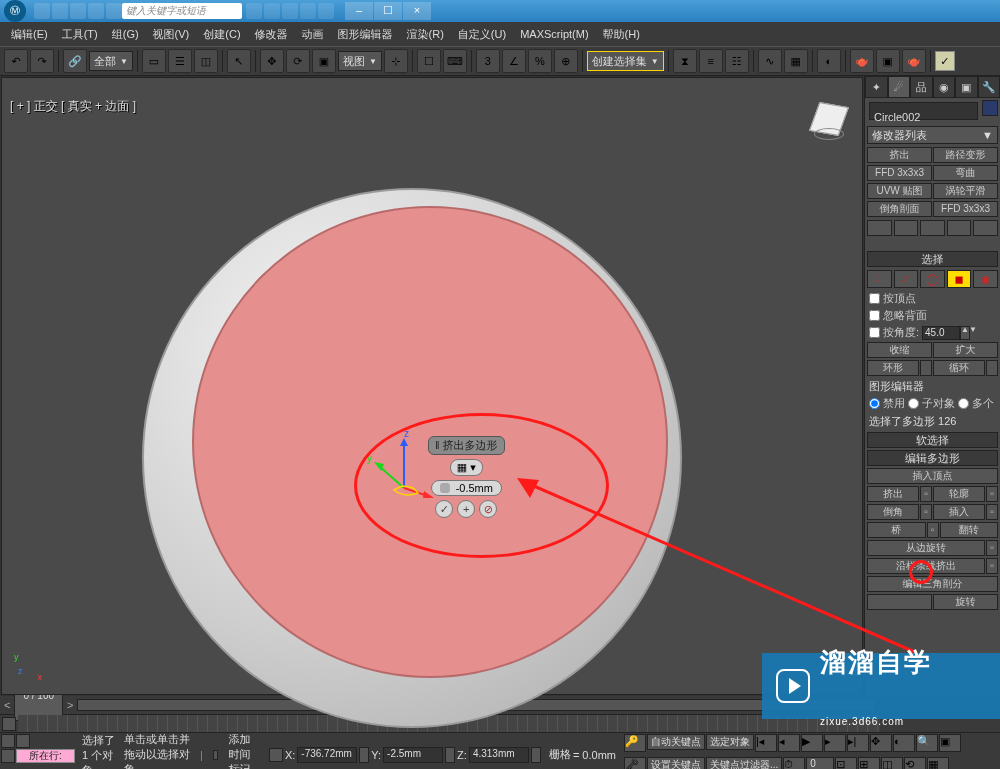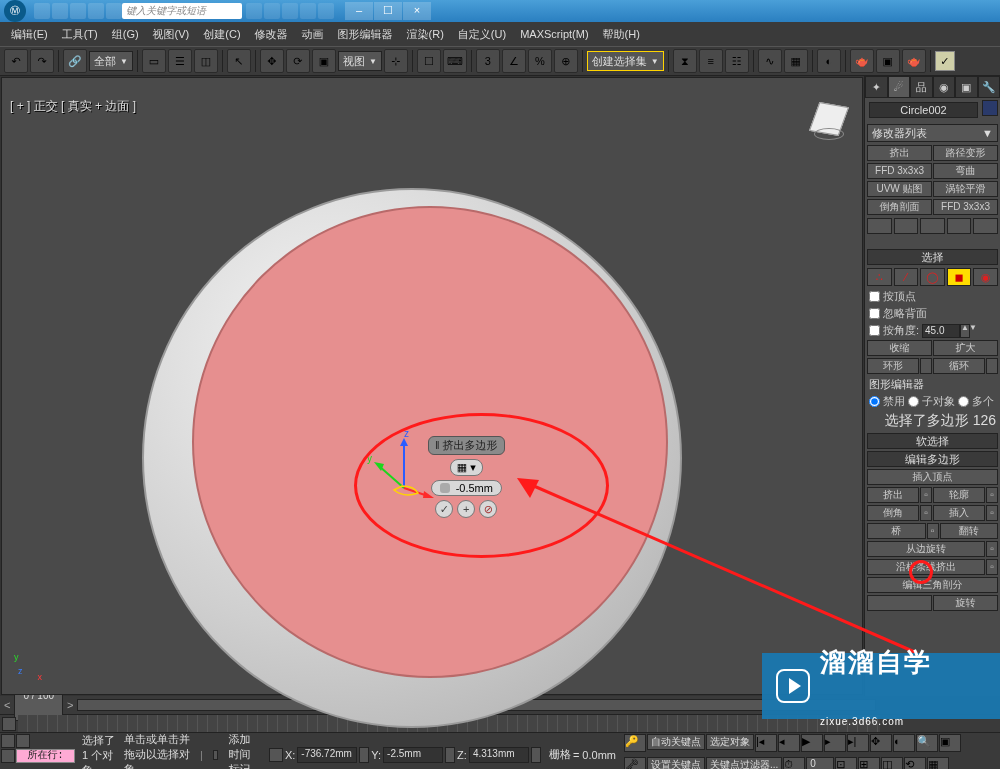--- a/index.html
+++ b/index.html
@@ -63,56 +63,56 @@
 
 .ann-ellipse { position: absolute; top: 335px; left: 352px; width: 255px; height: 145px; border: 3px solid #ff1a1a; border-radius: 50%; pointer-events: none;}
 .ann-circle { position: absolute; top: 560px; left: 909px; width: 24px; height: 24px; border: 3px solid #ff1a1a; border-radius: 50%; z-index: 50; pointer-events: none;}
 .ann-arrow { position: absolute; top: 380px; left: 495px; width: 430px; height: 200px; z-index: 40; pointer-events: none; }
 
 
 .panel { width: 136px; background: #4a4a4a; border-left: 1px solid #222; display: flex; flex-direction: column; overflow: hidden;}
 .panel-tabs { height: 22px; display: flex; background:#3a3a3a; }
 .panel-tabs span { flex: 1; border: 1px solid #222; display: flex; align-items: center; justify-content: center; font-size: 11px; color:#ccc;}
 .panel-tabs span.active { background: #5a5a5a; }
-.objname { margin: 2px; height: 16px; background: #333; border: 1px solid #222; color: #ddd; padding: 1px 4px; font-size: 11px; text-align: center; }
+.objname { margin: 2px; height: 16px; background: #333; border: 1px solid #222; color: #ddd; padding: 8px 4px; font-size: 11px; }
 .modlist { margin: 2px; height: 18px; background: #555; border: 1px solid #222; color: #ddd; padding: 0 4px; display: flex; align-items: center; justify-content: space-between;}
 .modrow { display: flex; gap: 1px; margin: 1px 2px; }
 .modbtn { flex: 1; height: 16px; background: #555; border: 1px solid #222; color: #ccc; font-size: 10px; text-align: center; line-height: 14px;}
 .stackwin { margin: 2px; height: 60px; background: #333; border: 1px solid #222; color: #ddd; font-size: 11px; }
 .stackwin .item { padding: 1px 4px; background: #3a5a8a; color: #fff; }
 .stacktools { margin:2px; height:16px; display:flex; gap:2px;}
 .stacktools span{flex:1;background:#555;border:1px solid #222;}
 .bigblank { margin: 2px; height: 8px; }
 .rollhead { margin: 1px 2px; height: 16px; background: #3a3a3a; border: 1px solid #222; color: #ddd; text-align: center; font-size: 11px; line-height: 14px;}
 .subobj { margin: 2px; display: flex; gap: 2px; }
 .subobj span { flex: 1; height: 18px; border: 1px solid #222; background: #555; color:#e02020; display:flex;align-items:center;justify-content:center;font-size:11px;}
 .subobj span.sel { background: #ffdd00; }
 .opt { margin: 1px 4px; color: #ccc; font-size: 11px; display: flex; align-items: center; gap: 3px;}
 .opt input[type=checkbox],.opt input[type=radio]{width:11px;height:11px;}
 .spin { display: flex; align-items: center; }
 .spin .fld { width: 38px; height: 14px; background: #333; border: 1px solid #222; color: #ddd; font-size: 10px; padding: 0 2px;}
 .spin .ar { width: 10px; height: 14px; background: #555; border: 1px solid #222; color:#ccc;font-size:8px;text-align:center;line-height:6px;display:flex;flex-direction:column;}
 .btnrow { display: flex; gap: 1px; margin: 1px 2px;}
 .btnrow .b { flex: 1; height: 16px; background: #555; border: 1px solid #222; color: #ccc; font-size: 10px; text-align: center; line-height: 14px;}
 .btnrow .sq{width:12px;flex:none;}
-.statusline { margin: 2px 4px; color: #ddd; font-size: 14px; text-align: right;}
+.statusline { margin: 2px 4px; color: #ddd; font-size: 11px; text-align: left;}
 
 
 .timeslider { height: 18px; background: #3a3a3a; display: flex; align-items: center; gap: 4px; padding: 0 4px;}
 .timeslider .tbtn { height: 32px; background: #5a5a5a; border: 1px solid #222; color: #ddd; padding: 0 8px; font-size: 10px;}
 .timeslider .track { flex: 1; height: 12px; background: #555; border: 1px solid #222; margin-right:120px;}
 .trackbar { height: 18px; background: #3a3a3a; border-top: 1px solid #222; display: flex;}
 .trackbar .tsq{width:14px;height:14px;margin:2px;background:#555;border:1px solid #222;}
 .trackbar .ruler{flex:1;background:repeating-linear-gradient(90deg,#444 0,#444 9px,#555 9px,#555 10px);margin-right:120px;}
 
 .statusbar { height: 44px; background: #3a3a3a; border-top: 1px solid #222; display: flex; }
 .sb-left { width: 76px; display: flex; flex-direction: column; gap: 1px; padding: 1px;}
 .sb-left .row{display:flex;gap:1px;}
 .sb-left .sq{width:14px;height:14px;background:#555;border:1px solid #222;}
-.sb-left .pink{height:14px;flex:1;background:#ffaad4;border:1px solid #888;color:#222;font-size:10px;text-align:center;line-height:12px;font-family:Liberation Mono, monospace;}
+.sb-left .pink{height:14px;flex:1;background:#ffaad4;border:1px solid #888;color:#222;font-size:10px;text-align:center;line-height:12px;}
 .sb-prompt { flex: 1; display: flex; flex-direction: row; justify-content: flex-start; color: #ddd; font-size: 11px; padding: 0 6px;}
 .sb-coords { display: flex; align-items: center; gap: 2px; padding: 0 4px;}
 .sb-coords .lbl{color:#ddd;font-size:11px;}
 .sb-coords .fld{width:60px;height:16px;background:#333;border:1px solid #222;color:#ddd;font-size:10px;padding:0 3px;}
 .sb-coords .arw{width:10px;height:16px;background:#555;border:1px solid #222;}
 .sb-anim { display: flex; align-items: center; gap: 2px; padding: 0 4px; flex-wrap: wrap; width:380px;}
 .sb-anim .kb{width:22px;height:18px;background:#555;border:1px solid #222;}
 .sb-anim .ak{height:16px;background:#555;border:1px solid #222;color:#ddd;font-size:10px;padding:0 3px;}
 
 

